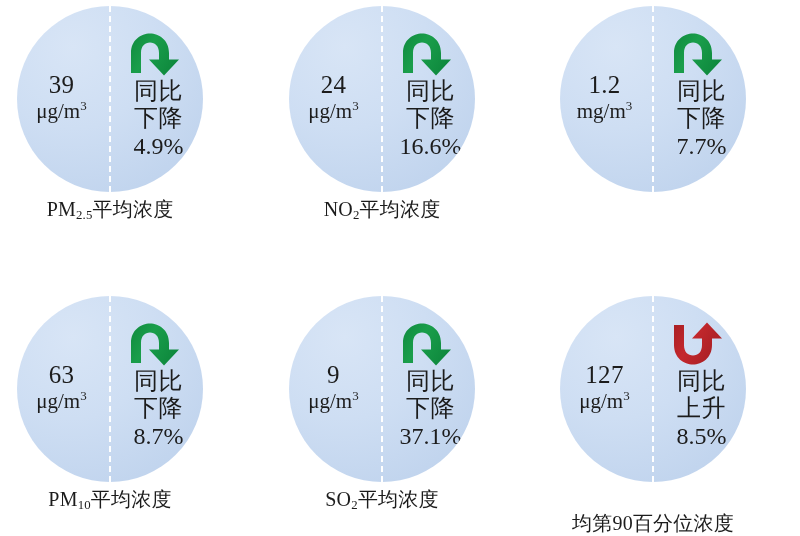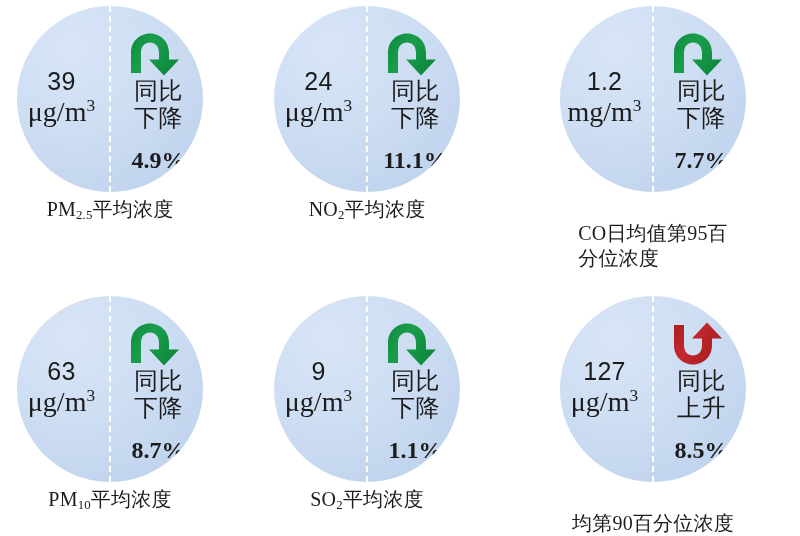--- a/index.html
+++ b/index.html
@@ -24,21 +24,21 @@
   .metric-card {
     position: absolute;
     width: 250px;
     display: flex;
     flex-direction: column;
     align-items: center;
   }
 
   
   .col-0 { left: -15px; }
-  .col-1 { left: 242px; }
+  .col-1 { left: 257px; }
   .col-2 { left: 528px; gap: 24px; }
   .row-0 { top: 6px; }
   .row-1 { top: 296px; }
 
   .donut {
     position: relative;
     width: 186px;
     height: 186px;
     border-radius: 50%;
     background:
@@ -82,25 +82,25 @@
     padding-left: 4px;
     padding-top: 2px;
     justify-content: flex-start;
     padding-top: 26px;
   }
 
   .value {
     font-size: 25px;
     line-height: 1.06;
     letter-spacing: 0.3px;
-    font-family: Liberation Sans, sans-serif;
+    font-family: Liberation Serif, serif;
   }
 
   .unit {
-    font-size: 28px;
+    font-size: 21px;
     line-height: 1.18;
     margin-top: 1px;
     font-family: "Liberation Serif", "DejaVu Serif", serif;
     white-space: nowrap;
   }
   .unit sup {
     font-size: 0.62em;
     vertical-align: super;
     line-height: 0;
   }
@@ -119,24 +119,23 @@
     font-size: 24px;
     line-height: 1.14;
     letter-spacing: 0.5px;
     font-family: Liberation Sans, sans-serif;
     white-space: nowrap;
   }
 
   .pct {
     font-size: 24px;
     line-height: 1.2;
-    margin-top: 14px;
+    margin-top: 0;
     font-family: "Liberation Serif", "DejaVu Serif", serif;
     white-space: nowrap;
-    font-weight: bold;
   }
 
   .caption {
     margin-top: 5px;
     text-align: left;
     font-size: 20px;
     line-height: 1.26;
     font-family: "Liberation Serif", "DejaVu Serif", serif;
     letter-spacing: 0.2px;
     max-width: 240px;
@@ -197,21 +196,21 @@
                   <stop offset="0%" stop-color="#0f8a3e"></stop>
                   <stop offset="45%" stop-color="#1a9e4b"></stop>
                   <stop offset="100%" stop-color="#0f8a3e"></stop>
                 </linearGradient>
               </defs>
               <path fill="url(#gdn-1)" d="M5,41 L5,21 C5,8 15,1.5 24,1.5 C33,1.5 43,8 43,21 L43,27.5 L53,27.5 L38,43.5 L23,27.5 L33,27.5 L33,21 C33,14 29,10.5 24,10.5 C19,10.5 15,14 15,21 L15,41 Z"></path>
             </svg>
           </div>
           <div class="trend-line">同比</div>
           <div class="trend-line">下降</div>
-          <div class="pct">11.1%</div>
+          <div class="pct">16.6%</div>
         </div>
       </div>
       <div class="caption">
         <div><span>NO</span><sub>2</sub><span>平均浓度</span></div>
       </div>
     </div>
     <div class="metric-card col-2 row-0">
       <div class="donut">
         <div class="half half-left">
           <div class="value">1.2</div>
@@ -229,24 +228,20 @@
                 </linearGradient>
               </defs>
               <path fill="url(#gdn-2)" d="M5,41 L5,21 C5,8 15,1.5 24,1.5 C33,1.5 43,8 43,21 L43,27.5 L53,27.5 L38,43.5 L23,27.5 L33,27.5 L33,21 C33,14 29,10.5 24,10.5 C19,10.5 15,14 15,21 L15,41 Z"></path>
             </svg>
           </div>
           <div class="trend-line">同比</div>
           <div class="trend-line">下降</div>
           <div class="pct">7.7%</div>
         </div>
       </div>
-      <div class="caption">
-        <div><span>CO</span><span>日均值第95百</span></div>
-        <div>分位浓度</div>
-      </div>
     </div>
     <div class="metric-card col-0 row-1">
       <div class="donut">
         <div class="half half-left">
           <div class="value">63</div>
           <div class="unit"><span>μg/m</span><sup>3</sup></div>
         </div>
         <div class="divider"></div>
         <div class="half half-right">
           <div class="arrow-wrap">
@@ -285,21 +280,21 @@
                   <stop offset="0%" stop-color="#0f8a3e"></stop>
                   <stop offset="45%" stop-color="#1a9e4b"></stop>
                   <stop offset="100%" stop-color="#0f8a3e"></stop>
                 </linearGradient>
               </defs>
               <path fill="url(#gdn-4)" d="M5,41 L5,21 C5,8 15,1.5 24,1.5 C33,1.5 43,8 43,21 L43,27.5 L53,27.5 L38,43.5 L23,27.5 L33,27.5 L33,21 C33,14 29,10.5 24,10.5 C19,10.5 15,14 15,21 L15,41 Z"></path>
             </svg>
           </div>
           <div class="trend-line">同比</div>
           <div class="trend-line">下降</div>
-          <div class="pct">1.1%</div>
+          <div class="pct">37.1%</div>
         </div>
       </div>
       <div class="caption">
         <div><span>SO</span><sub>2</sub><span>平均浓度</span></div>
       </div>
     </div>
     <div class="metric-card col-2 row-1">
       <div class="donut">
         <div class="half half-left">
           <div class="value">127</div>

